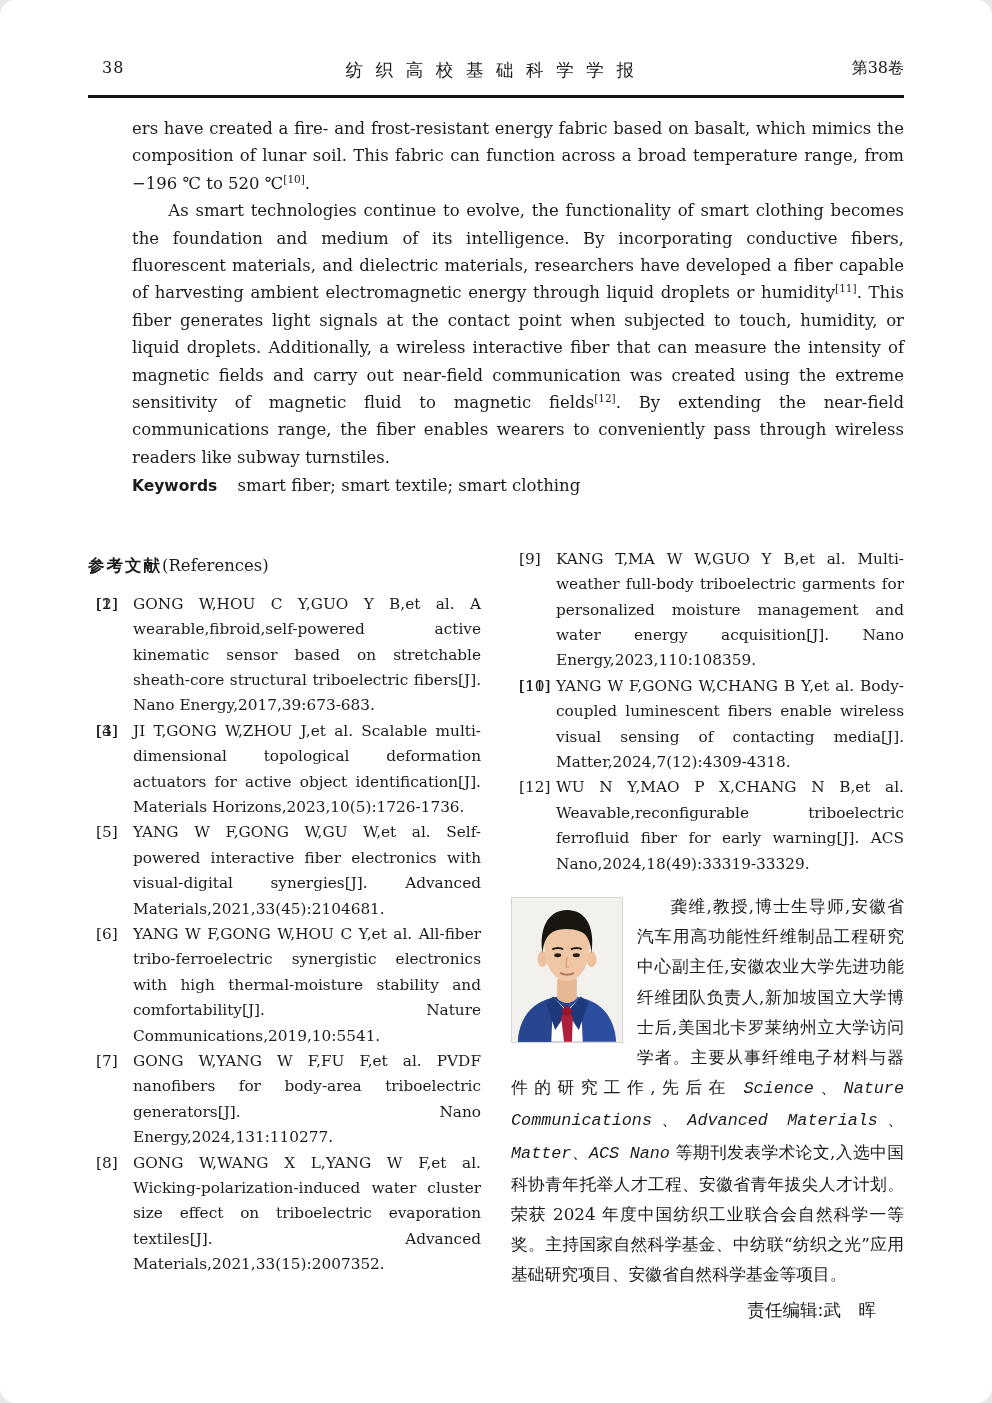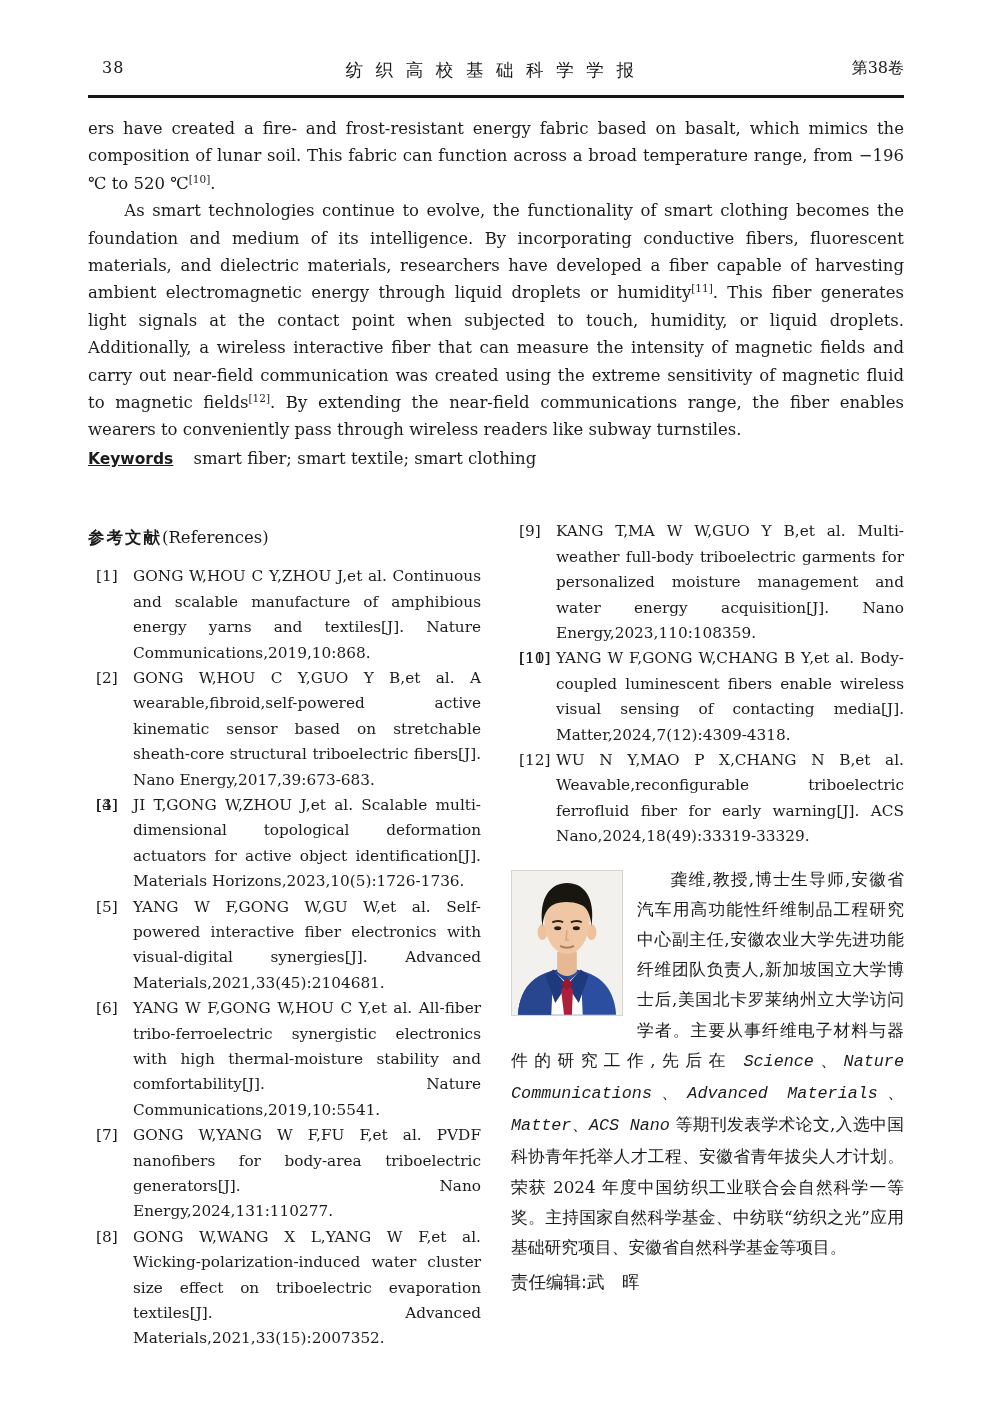--- a/index.html
+++ b/index.html
@@ -5,20 +5,21 @@
   * { margin: 0; padding: 0; box-sizing: border-box; }
   html, body { background: #e8e8e8; }
   .page {
     width: 992px; height: 1403px;
     background: #ffffff;
     margin: 0 auto;
     position: relative;
     font-family: "DejaVu Serif", "Liberation Serif", serif;
     color: #1b1b1b;
     padding: 58px 88px 0 88px;
+    border-radius: 15px;
   }
   
   .run-head {
     position: relative;
     height: 26px;
     font-size: 16px;
   }
   .run-head .pnum { position: absolute; left: 14px; top: 0; letter-spacing: 1px; }
   .run-head .jtitle {
     position: absolute; left: 50%; top: 0;
@@ -29,39 +30,39 @@
     white-space: nowrap;
     font-family: Liberation Serif, serif;
   }
   .run-head .vol { position: absolute; right: 0; top: 0; }
   .head-rule {
     border: none;
     border-top: 3px solid #161616;
     margin-top: 11px;
   }
   
-  .bodytext { margin-top: 17px; }
+  .bodytext { margin-top: 17px; margin-left: 44px; }
   .bodytext p {
     font-size: 16.5px;
     line-height: 27.4px;
     text-align: justify;
   }
   .bodytext p.indent { text-indent: 2.2em; }
   sup.cite {
     font-size: 10.5px;
     vertical-align: super;
     line-height: 0;
     letter-spacing: 0;
   }
   .kw-line {
     font-size: 16.5px;
     line-height: 27.4px;
     margin-top: 1px;
   }
-  .kw-label { font-weight: bold; margin-right: 1.3em; font-family: "DejaVu Sans", "Liberation Sans", sans-serif; font-size: 15.5px; text-decoration: underline; }
+  .kw-label { font-weight: bold; margin-right: 1.3em; font-family: "DejaVu Sans", "Liberation Sans", sans-serif; font-size: 15.5px; }
   
   .refs {
     display: flex;
     gap: 30px;
     margin-top: 46px;
   }
   .col { flex: 1 1 0; min-width: 0; }
   .ref-heading {
     font-size: 16.5px;
     margin-top: 8px;
@@ -90,21 +91,21 @@
   .bio-photo svg { display: block; width: 100%; height: 100%; }
   .bio-text {
     font-size: 16.8px;
     line-height: 30.2px;
     text-align: justify;
     text-indent: 2em;
   }
   .bio-text i { font-style: italic; font-family: Liberation Mono, monospace; }
   .editor-line {
     clear: both;
-    text-align: left;
+    text-align: right;
     padding-right: 28px;
     margin-top: 8px;
     font-size: 17.5px;
     font-family: "DejaVu Sans", "Liberation Sans", sans-serif;
   }
 </style>
 </head>
 <body>
 
 <div class="page">
@@ -121,21 +122,21 @@
     <p class="indent"><span>As smart technologies continue to evolve, the functionality of smart clothing becomes the foundation and medium of its intelligence. By incorporating conductive fibers, fluorescent materials, and dielectric materials, researchers have developed a fiber capable of harvesting ambient electromagnetic energy through liquid droplets or humidity</span><sup class="cite">[11]</sup><span>. This fiber generates light signals at the contact point when subjected to touch, humidity, or liquid droplets. Additionally, a wireless interactive fiber that can measure the intensity of magnetic fields and carry out near-field communication was created using the extreme sensitivity of magnetic fluid to magnetic fields</span><sup class="cite">[12]</sup><span>. By extending the near-field communications range, the fiber enables wearers to conveniently pass through wireless readers like subway turnstiles.</span></p>
     <p class="kw-line"><span class="kw-label">Keywords</span><span>smart fiber; smart textile; smart clothing</span></p>
   </div>
 
   <div class="refs">
     <div class="col">
       <div class="ref-heading">
         <span class="cn">参考文献</span><span class="en">(References)</span>
       </div>
       <div>
-          <div class="ref-item"><span class="ref-num">[1]</span><span>GONG W,HOU C Y,ZHOU J,et al. Continuous and scalable manufacture of amphibious energy yarns and textiles[J]. Nature Communications,2019,10:868.</span></div>
+          <div class="ref-item"><span class="ref-num">[1]</span></div>
           <div class="ref-item"><span class="ref-num">[2]</span><span>GONG W,HOU C Y,GUO Y B,et al. A wearable,fibroid,self-powered active kinematic sensor based on stretchable sheath-core structural triboelectric fibers[J]. Nano Energy,2017,39:673-683.</span></div>
           <div class="ref-item"><span class="ref-num">[3]</span></div>
           <div class="ref-item"><span class="ref-num">[4]</span><span>JI T,GONG W,ZHOU J,et al. Scalable multi-dimensional topological deformation actuators for active object identification[J]. Materials Horizons,2023,10(5):1726-1736.</span></div>
           <div class="ref-item"><span class="ref-num">[5]</span><span>YANG W F,GONG W,GU W,et al. Self-powered interactive fiber electronics with visual-digital synergies[J]. Advanced Materials,2021,33(45):2104681.</span></div>
           <div class="ref-item"><span class="ref-num">[6]</span><span>YANG W F,GONG W,HOU C Y,et al. All-fiber tribo-ferroelectric synergistic electronics with high thermal-moisture stability and comfortability[J]. Nature Communications,2019,10:5541.</span></div>
           <div class="ref-item"><span class="ref-num">[7]</span><span>GONG W,YANG W F,FU F,et al. PVDF nanofibers for body-area triboelectric generators[J]. Nano Energy,2024,131:110277.</span></div>
           <div class="ref-item"><span class="ref-num">[8]</span><span>GONG W,WANG X L,YANG W F,et al. Wicking-polarization-induced water cluster size effect on triboelectric evaporation textiles[J]. Advanced Materials,2021,33(15):2007352.</span></div>
         </div>
     </div>
 

